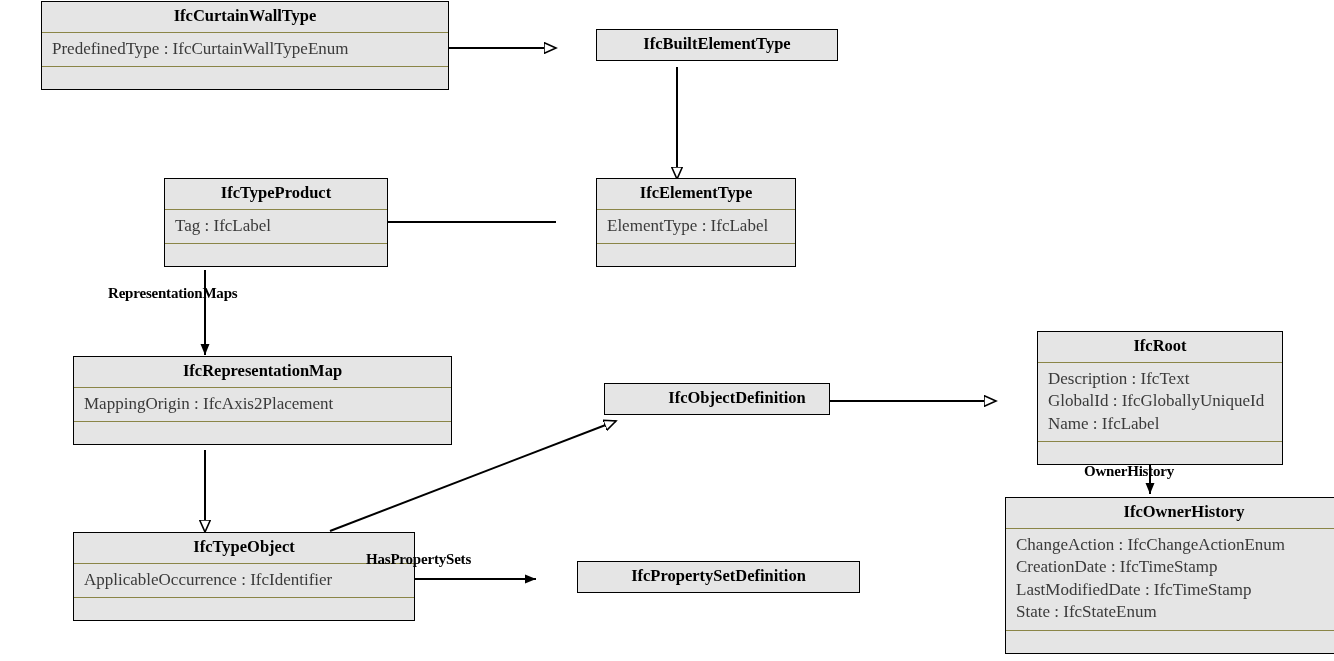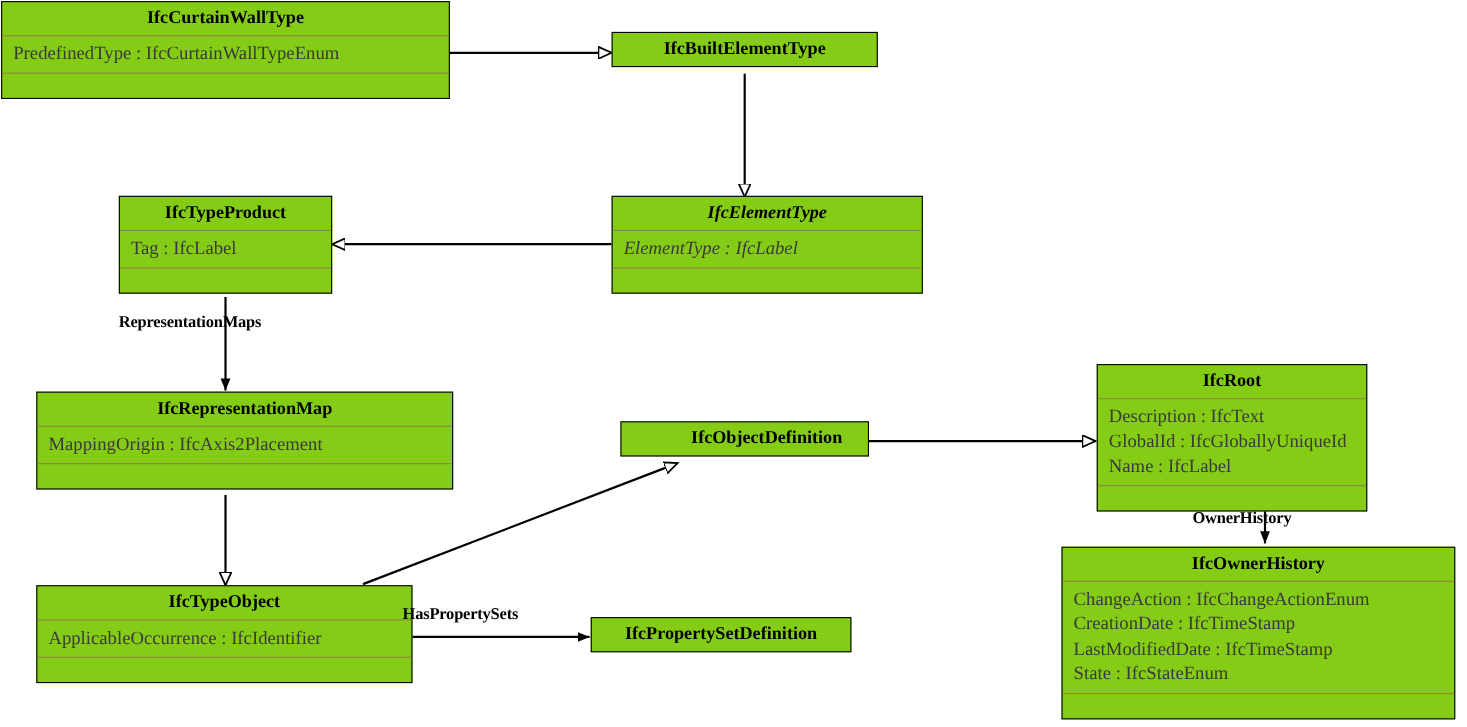--- a/index.html
+++ b/index.html
@@ -11,23 +11,24 @@
     position: relative;
     width: 1334px;
     height: 661px;
     background: #ffffff;
     overflow: hidden;
     font-family: "Liberation Serif", "DejaVu Serif", serif;
   }
   .uml-box {
     position: absolute;
     box-sizing: border-box;
-    background: #84cc16;
+    background: #e5e5e5;
     border: 1.5px solid #000000;
     z-index: 5;
+    margin-left: 40px;
   }
   .uml-title {
     font-weight: bold;
     font-size: 16.5px;
     text-align: center;
     color: #000000;
     padding: 5px 8px 6px 8px;
     line-height: 1.15;
     white-space: nowrap;
   }
@@ -119,29 +120,29 @@
     <div class="uml-attrs">
       <div class="attr-line">PredefinedType : IfcCurtainWallTypeEnum</div>
     </div>
     <div class="uml-empty"></div>
   </div>
 
   <div class="uml-box" style="left:556px; top:29px; width:242px;">
     <div class="uml-title">IfcBuiltElementType</div>
   </div>
 
-  <div class="uml-box" style="left:108px; top:178px; width:194px;">
+  <div class="uml-box" style="left:124px; top:178px; width:224px;">
     <div class="uml-title">IfcTypeProduct</div>
     <div class="uml-attrs">
       <div class="attr-line">Tag : IfcLabel</div>
     </div>
     <div class="uml-empty"></div>
   </div>
 
-  <div class="uml-box" style="left:556px; top:178px; width:283px;font-style:italic;">
+  <div class="uml-box" style="left:556px; top:178px; width:200px;">
     <div class="uml-title">IfcElementType</div>
     <div class="uml-attrs">
       <div class="attr-line">ElementType : IfcLabel</div>
     </div>
     <div class="uml-empty"></div>
   </div>
 
   <div class="uml-box" style="left:33px; top:356px; width:379px;">
     <div class="uml-title">IfcRepresentationMap</div>
     <div class="uml-attrs">
@@ -165,21 +166,21 @@
   </div>
 
   <div class="uml-box" style="left:33px; top:532px; width:342px;">
     <div class="uml-title">IfcTypeObject</div>
     <div class="uml-attrs">
       <div class="attr-line">ApplicableOccurrence : IfcIdentifier</div>
     </div>
     <div class="uml-empty"></div>
   </div>
 
-  <div class="uml-box" style="left:537px; top:561px; width:237px;">
+  <div class="uml-box" style="left:537px; top:561px; width:283px;">
     <div class="uml-title">IfcPropertySetDefinition</div>
   </div>
 
   <div class="uml-box" style="left:965px; top:497px; width:358px;">
     <div class="uml-title">IfcOwnerHistory</div>
     <div class="uml-attrs">
       <div class="attr-line">ChangeAction : IfcChangeActionEnum</div>
       <div class="attr-line">CreationDate : IfcTimeStamp</div>
       <div class="attr-line">LastModifiedDate : IfcTimeStamp</div>
       <div class="attr-line">State : IfcStateEnum</div>

